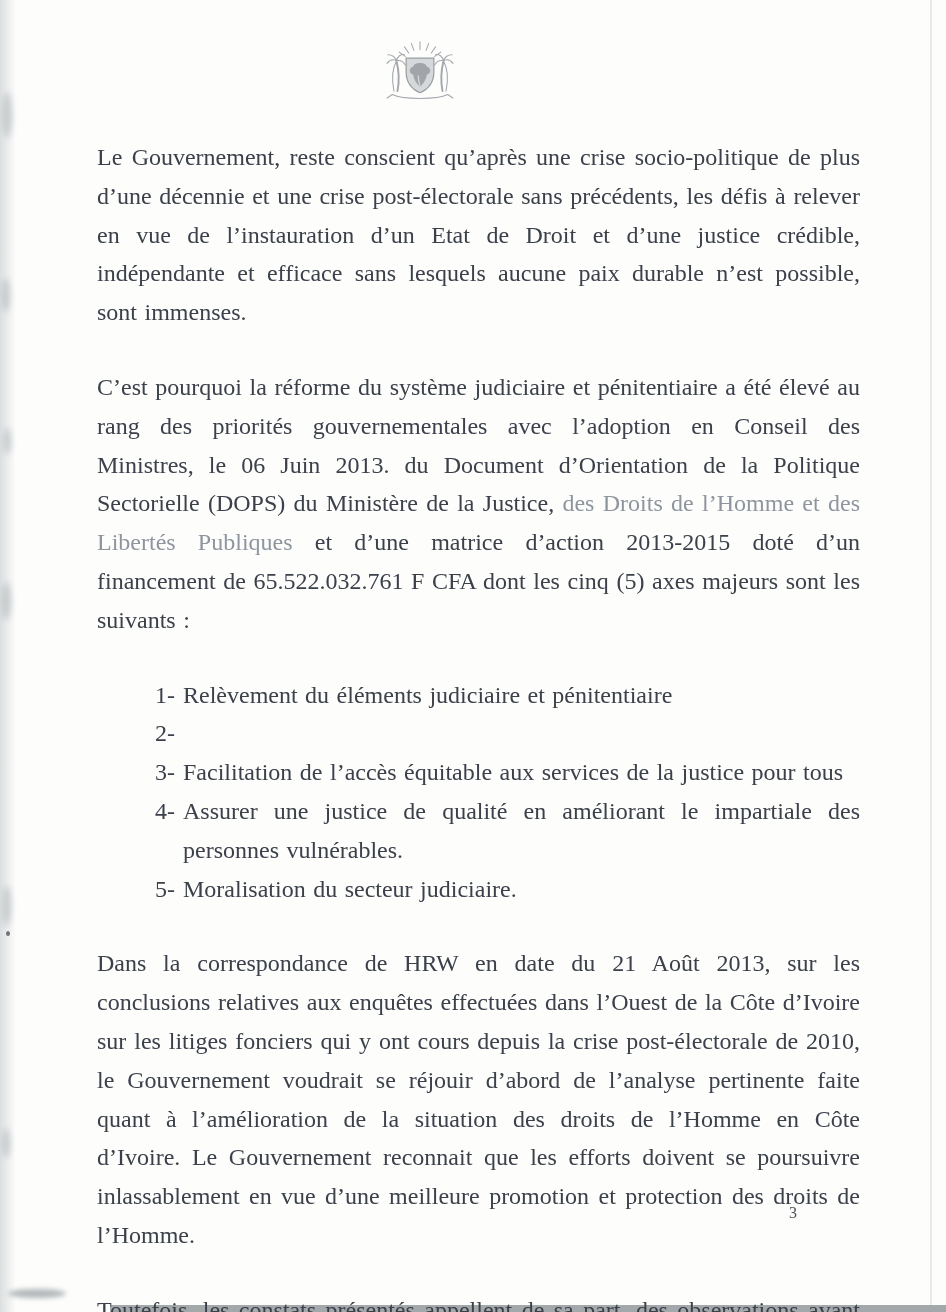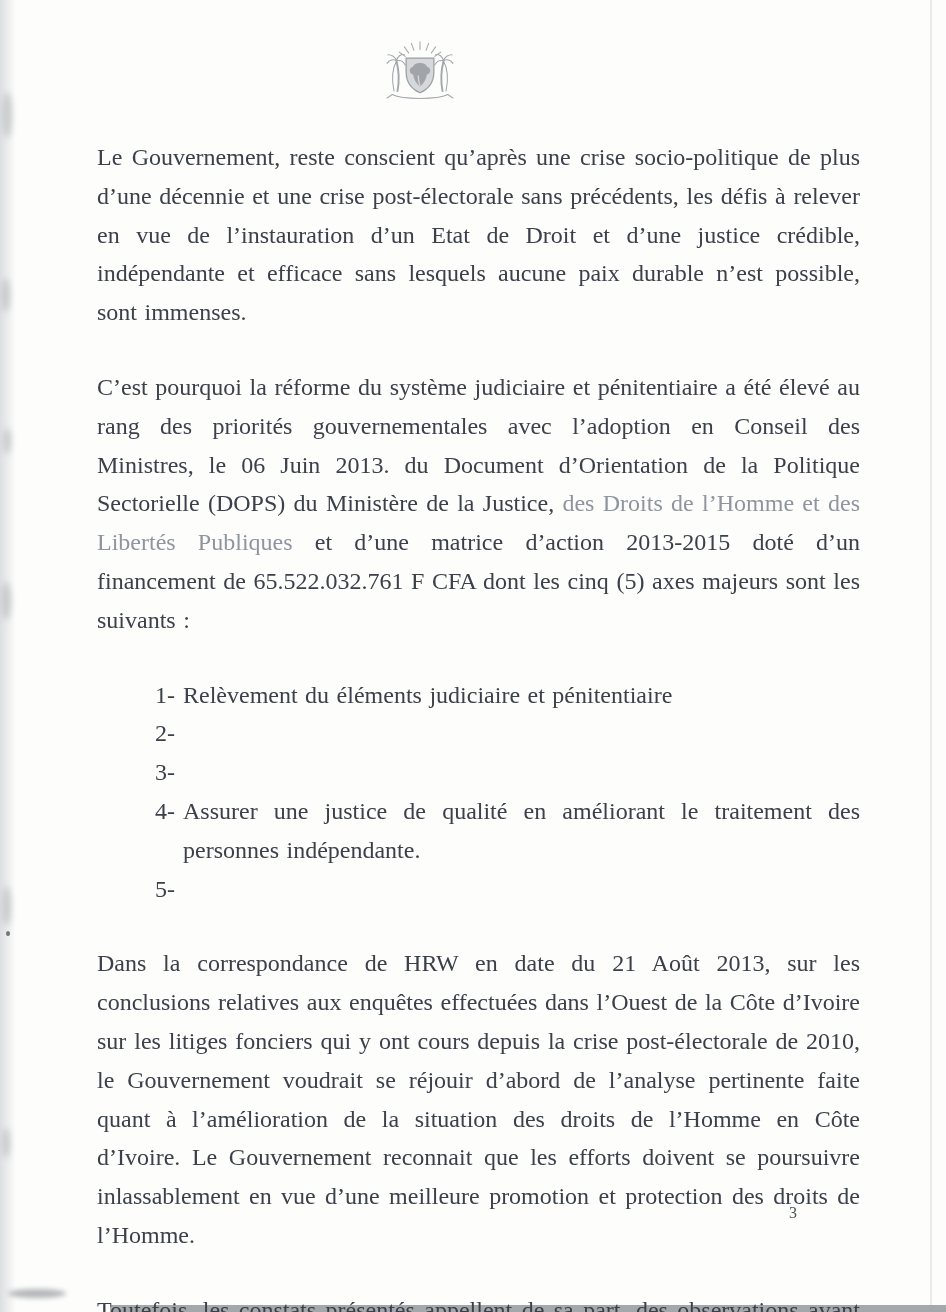--- a/index.html
+++ b/index.html
@@ -169,27 +169,29 @@
     <div class="axes-list">
       <div class="axis-item">
         <span class="axis-marker">1-</span>
         <span class="axis-text">Relèvement du éléments judiciaire et pénitentiaire</span>
       </div>
       <div class="axis-item">
         <span class="axis-marker">2-</span>
       </div>
       <div class="axis-item">
         <span class="axis-marker">3-</span>
+        <span class="axis-text">Facilitation de l’accès équitable aux services de la justice pour tous</span>
       </div>
       <div class="axis-item">
         <span class="axis-marker">4-</span>
-        <span class="axis-text">Assurer une justice de qualité en améliorant le traitement des personnes indépendante.</span>
+        <span class="axis-text">Assurer une justice de qualité en améliorant le impartiale des personnes vulnérables.</span>
       </div>
       <div class="axis-item">
         <span class="axis-marker">5-</span>
+        <span class="axis-text">Moralisation du secteur judiciaire.</span>
       </div>
     </div>
 
     <p class="para">Dans la correspondance de HRW en date du 21 Août 2013, sur les conclusions relatives aux enquêtes effectuées dans l’Ouest de la Côte d’Ivoire sur les litiges fonciers qui y ont cours depuis la crise post-électorale de 2010, le Gouvernement voudrait se réjouir d’abord de l’analyse pertinente faite quant à l’amélioration de la situation des droits de l’Homme en Côte d’Ivoire. Le Gouvernement reconnait que les efforts doivent se poursuivre inlassablement en vue d’une meilleure promotion et protection des droits de l’Homme.</p>
 
     <p class="para">Toutefois, les constats présentés appellent de sa part, des observations avant qu’il ne fournisse des éléments de réponses aux questions formulées par HRW.</p>
 
   </div>
 
   <div class="page-number">3</div>

